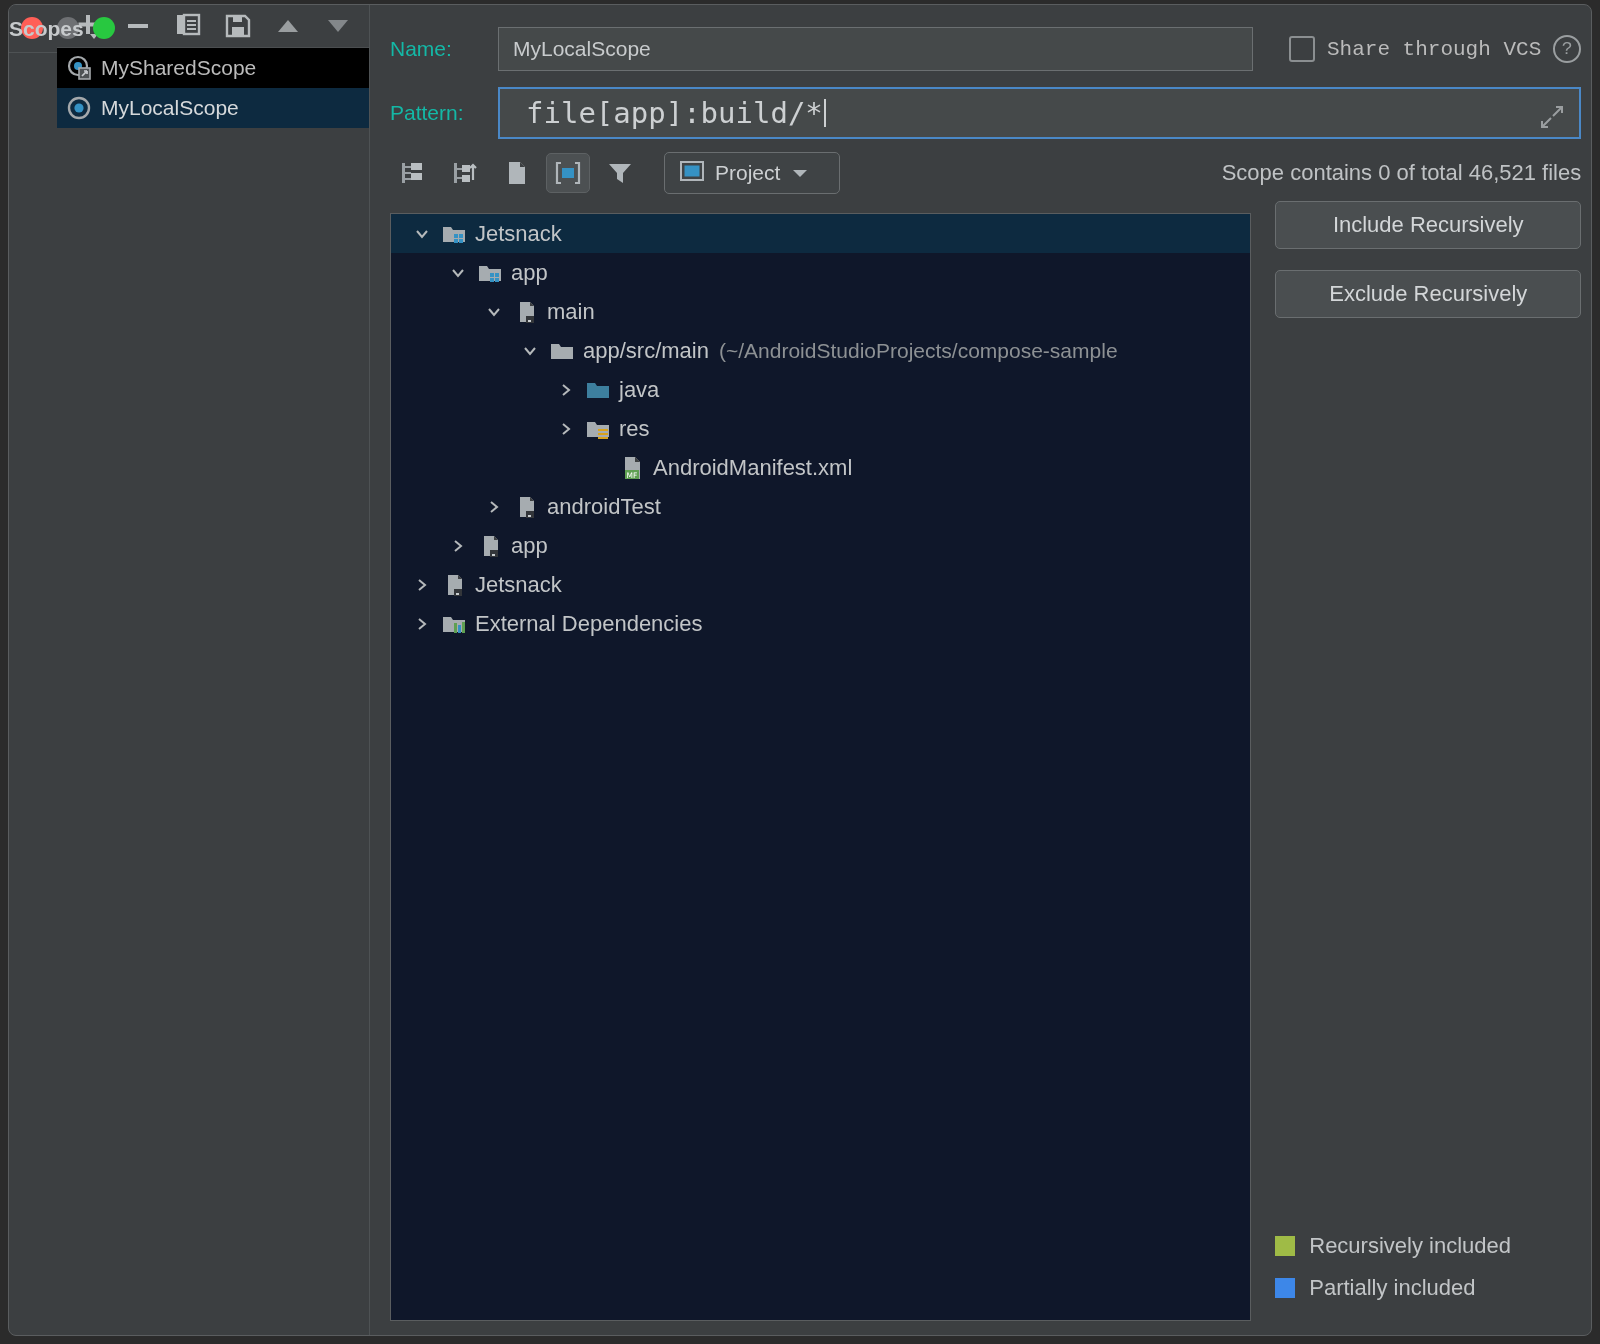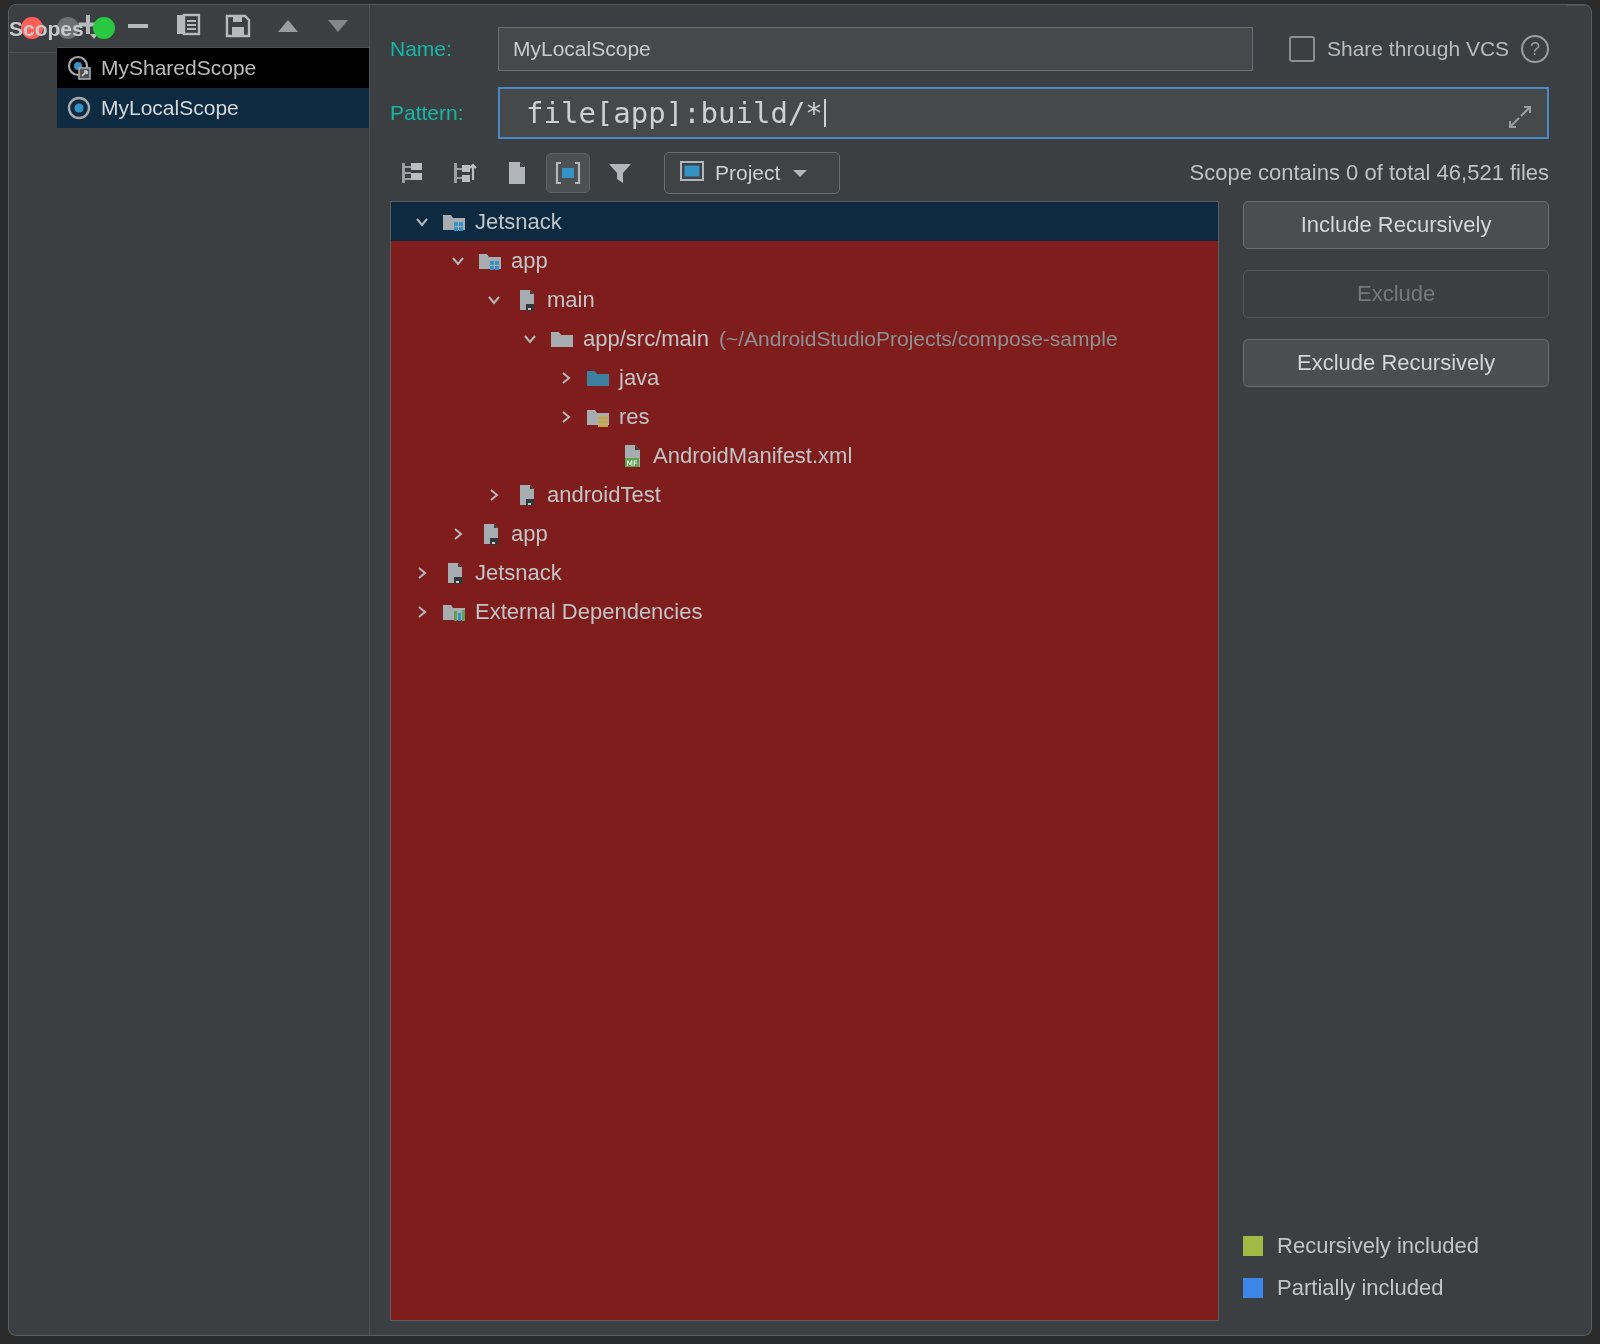--- a/index.html
+++ b/index.html
@@ -79,21 +79,21 @@
     padding: 0 18px 0 20px;
   }
   .field-row { display: flex; align-items: center; height: 56px; margin-top: 16px; }
   .field-label { font-size: 21px; color: #14b8a6; width: 108px; flex: 0 0 108px; }
   .name-input {
     flex: 0 0 755px; height: 44px;
     background: #45494a; border: 1px solid #6b6f71;
     color: #c8cbcd; font-size: 21px;
     display: flex; align-items: center; padding-left: 14px;
   }
-  .vcs-wrap { display: flex; align-items: center; gap: 12px; margin-left: 36px; }
+  .vcs-wrap { display: flex; align-items: center; gap: 12px; margin-left: 36px; font-family: Liberation Mono, monospace; }
   .checkbox {
     width: 26px; height: 26px;
     border: 2px solid #8b8f91; border-radius: 3px;
     background: #3c3f41;
   }
   .vcs-label { font-size: 21px; color: #bbbbbb; white-space: nowrap; }
   .help-circle {
     width: 28px; height: 28px; border-radius: 50%;
     border: 2px solid #9a9ea0; color: #9a9ea0;
     font-size: 18px; display: flex; align-items: center; justify-content: center;
@@ -127,24 +127,25 @@
     display: flex; align-items: center; gap: 10px; padding: 0 14px;
     font-size: 21px; color: #cdd0d2;
   }
   .scope-count {
     margin-left: auto; font-size: 22px; color: #bfc2c4; white-space: nowrap;
   }
 
   .main-area { flex: 1 1 auto; display: flex; min-height: 0; padding-bottom: 14px; }
   .tree-panel {
     flex: 1 1 auto; min-width: 0;
-    background: #7f1d1d;
+    background: #0f172a;
     border: 1px solid #5a5d5f;
     overflow: hidden;
     position: relative;
+    margin-top: 12px;
   }
   .tree-row {
     height: 39px; display: flex; align-items: center;
     font-size: 22px; color: #c2c5c7; white-space: nowrap;
   }
   .tree-row.selected { background: #0d2a40; }
   .arrow { width: 34px; flex: 0 0 34px; display: flex; align-items: center; justify-content: center; }
   .node-ico { width: 30px; flex: 0 0 30px; height: 30px; display: flex; align-items: center; justify-content: center; margin-right: 6px; }
   .node-path { color: #8d9194; margin-left: 10px; font-size: 21px; }
 
@@ -532,21 +533,20 @@
                 <rect x="21" y="11" width="3" height="11" fill="#5fa052"></rect>
               </svg>
             </span>
             <span>External Dependencies</span>
           </div>
 
         </div>
 
         <div class="side-buttons">
           <div class="sbtn enabled">Include Recursively</div>
-          <div class="sbtn disabled">Exclude</div>
           <div class="sbtn enabled">Exclude Recursively</div>
 
           <div class="legend">
             <div class="legend-row">
               <span class="swatch" style="background:#9fbb46"></span>
               <span>Recursively included</span>
             </div>
             <div class="legend-row">
               <span class="swatch" style="background:#3d87e8"></span>
               <span>Partially included</span>

